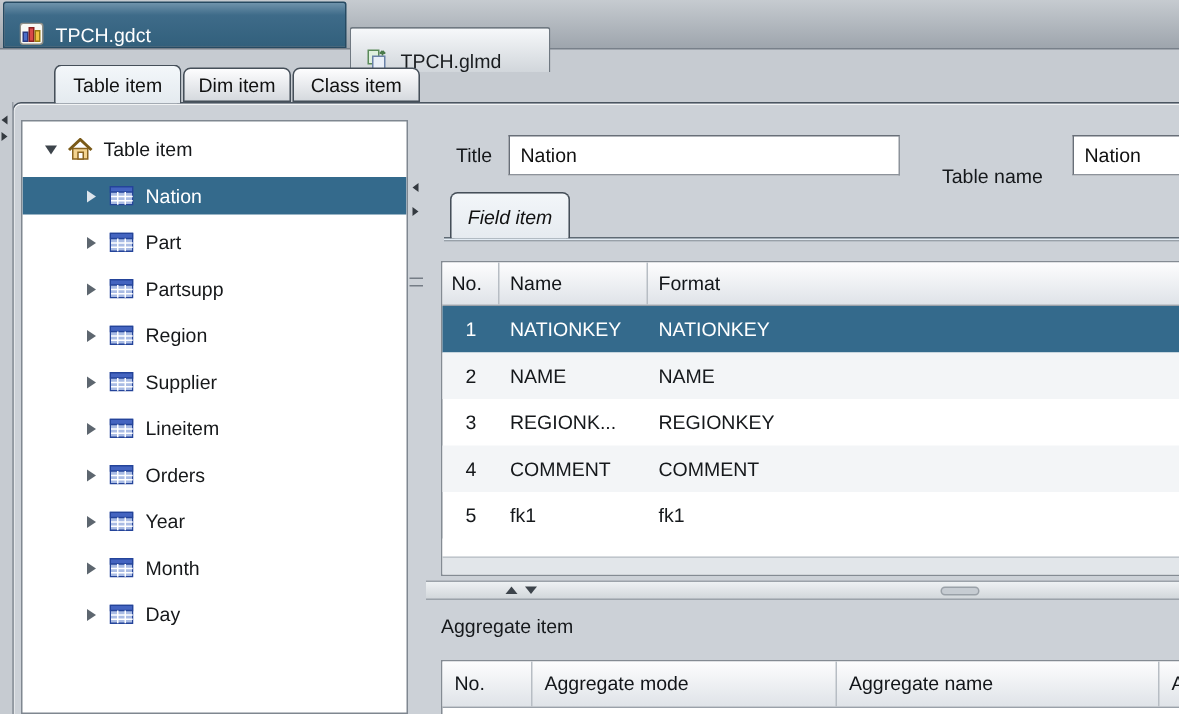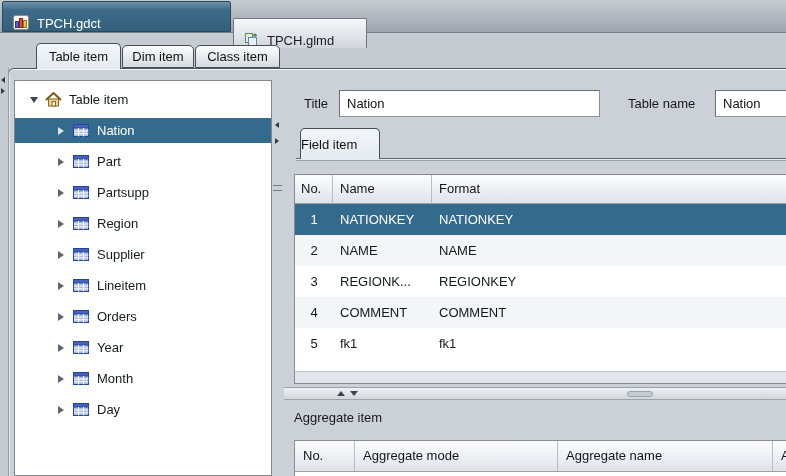--- a/index.html
+++ b/index.html
@@ -60,31 +60,31 @@
   
   .vsplit{position:absolute;left:272px;top:80px;width:12px;height:396px;}
   .vsplit .a1{position:absolute;left:3px;top:42px;}
   .vsplit .a2{position:absolute;left:3px;top:58px;}
   .vsplit .grip{position:absolute;left:1px;top:105px;width:9px;height:4px;
                 border-top:1px solid #757d86;border-bottom:1px solid #757d86;}
 
   
   .flabel{position:absolute;height:27px;line-height:27px;color:#15181b;}
   .flabel.title{left:292px;top:90px;margin-left:12px;}
-  .flabel.tname{left:628px;top:90px;}
+  .flabel.tname{left:628px;top:104px;}
   input.fld{position:absolute;box-sizing:border-box;height:27px;top:90px;background:#fff;
             border:1px solid #8d939b;border-top-color:#686f78;border-left-color:#686f78;
             padding:0 7px;font:13px "Liberation Sans",sans-serif;color:#111;outline:none;}
   input.fld.title{left:339px;width:261px;}
   input.fld.tname{left:715px;width:76px;}
 
   
   .fieldtab{position:absolute;left:300px;top:128px;width:80px;height:31px;box-sizing:border-box;z-index:3;
-            display:flex;align-items:center;justify-content:flex-start;color:#111;
-            background:linear-gradient(#f2f6f9,#e6ebf0);border:1px solid #454f59;border-bottom:none;border-radius:5px 5px 0 0;}
+            display:flex;align-items:center;justify-content:center;color:#111;
+            background:linear-gradient(#f2f6f9,#e6ebf0);border:1px solid #454f59;border-bottom:none;border-radius:5px 5px 0 0;font-style:italic;}
   .tabline{position:absolute;left:296px;top:158px;width:490px;height:3px;box-sizing:border-box;
            border-top:1px solid #5f6a74;border-bottom:1px solid #98a0a8;background:#e3ecf4;}
 
   
   .ftable{position:absolute;left:294px;top:174px;width:492px;height:210px;box-sizing:border-box;
           background:#fff;border:1px solid #848b93;border-right:none;display:flex;flex-direction:column;}
   .fhead{display:flex;height:28px;flex:none;background:linear-gradient(#fdfdfe,#dfe3e8);
          border-bottom:1px solid #9aa1a9;line-height:27px;color:#121519;}
   .fhead>div{box-sizing:border-box;border-right:1px solid #b7bdc4;padding-left:7px;overflow:hidden;white-space:nowrap;}
   .fhead .h-no{width:38px;padding-left:6px;}

